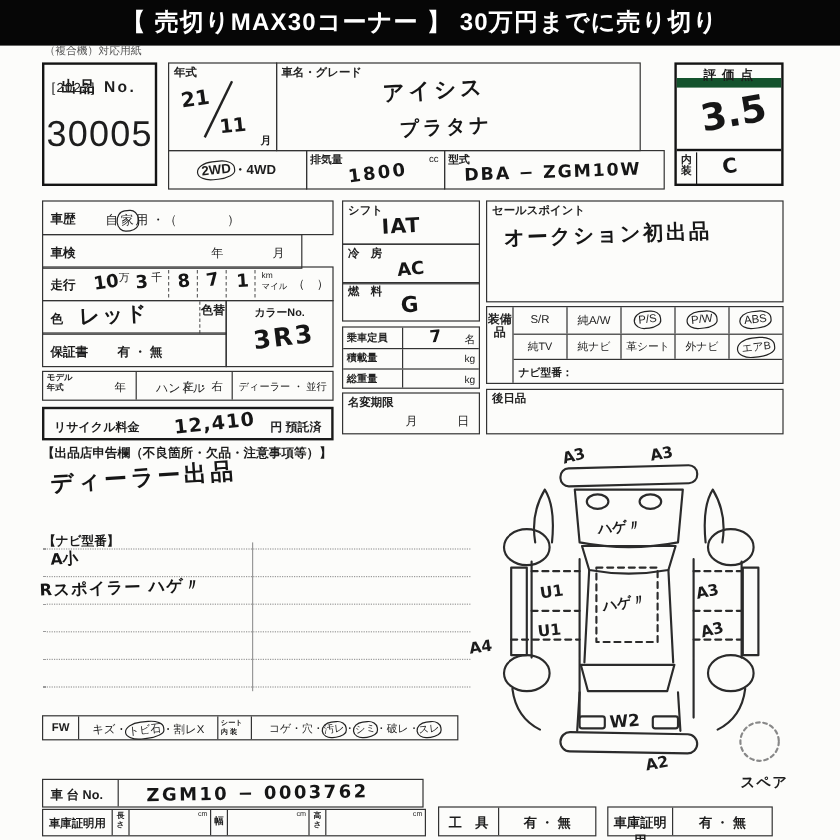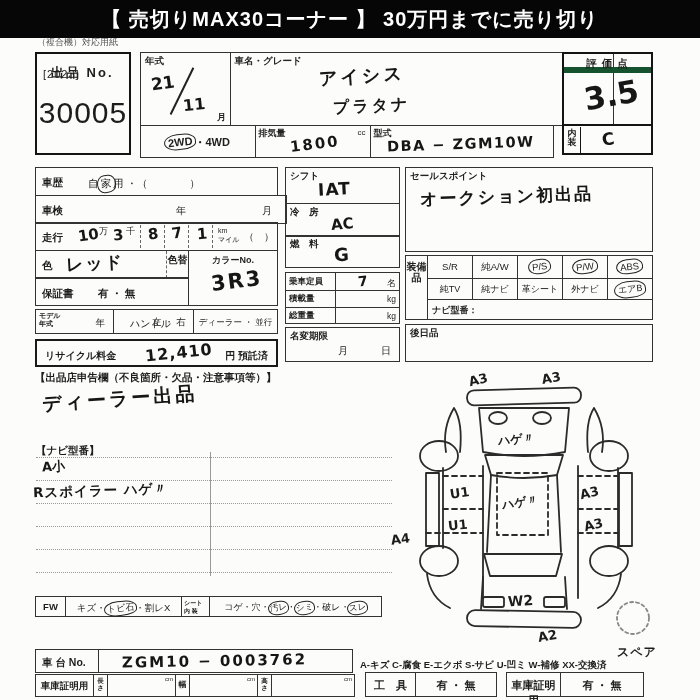--- a/index.html
+++ b/index.html
@@ -38,21 +38,21 @@
   </div>
 
   <div class="bx" style="left:140px;top:52px;width:91px;height:74px;">
     <div class="abs lbl" style="left:4px;top:3px;">年式</div>
     <span class="hw abs" style="left:10px;top:22px;font-size:17px;transform:rotate(-8deg);">21</span>
     <div class="abs" style="left:40px;top:12px;width:1.6px;height:52px;background:#222;transform:rotate(26deg);"></div>
     <span class="hw abs" style="left:42px;top:44px;font-size:16px;transform:rotate(-6deg);">11</span>
     <div class="abs lbl" style="right:4px;bottom:3px;font-size:9px;">月</div>
   </div>
 
-  <div class="bx" style="left:229.5px;top:52px;width:384px;height:74px;">
+  <div class="bx" style="left:229.5px;top:52px;width:304px;height:74px;">
     <div class="abs lbl" style="left:4px;top:3px;">車名・グレード</div>
     <span class="hw abs" style="left:88px;top:14px;font-size:18px;letter-spacing:3px;transform:rotate(-4deg);">アイシス</span>
     <span class="hw abs" style="left:102px;top:45px;font-size:16px;letter-spacing:3px;transform:rotate(-3deg);">プラタナ</span>
   </div>
 
   <div class="bx" style="left:140px;top:124.5px;width:116px;height:33px;font-size:11px;font-weight:700;
               text-align:center;padding-top:8px;">
     <span class="circ" style="font-size:11px;">2WD</span><span>・4WD</span>
   </div>
 
@@ -61,37 +61,37 @@
     <div class="abs" style="right:4px;top:2px;font-size:8px;">cc</div>
     <span class="hw abs" style="left:34px;top:11px;font-size:15px;letter-spacing:2px;transform:rotate(-7deg);">1800</span>
   </div>
 
   <div class="bx" style="left:369.5px;top:124.5px;width:184px;height:33px;">
     <div class="abs lbl" style="left:3px;top:3px;font-size:9px;">型式</div>
     <span class="hw abs" style="left:16px;top:11px;font-size:14.5px;letter-spacing:1.5px;font-weight:700;transform:rotate(-2deg);">DBA − ZGM10W</span>
   </div>
 
   <div class="bx thick" style="left:562px;top:52px;width:91px;height:103px;">
-    <div class="abs pr" style="left:0;top:0;width:100%;height:19px;border-bottom:6px solid #14532d;
+    <div class="abs pr" style="left:0;top:0;width:100%;height:19px;border-bottom:8px solid #14532d;
                 font-size:10.5px;text-align:center;line-height:19px;letter-spacing:1px;box-sizing:border-box;">評 価 点</div>
     <span class="hw abs" style="left:20px;top:26px;font-size:31px;transform:rotate(-10deg);">3.5</span>
     <div class="abs" style="left:0;bottom:0;width:100%;height:29px;border-top:2px solid #141414;box-sizing:border-box;padding-left:40px;">
       <div class="abs lbl vtxt" style="left:0;top:1px;width:17px;height:100%;border-right:1.5px solid #141414;font-size:9px;padding-top:2px;">内装</div>
       <span class="hw abs" style="left:38px;top:5px;font-size:17px;transform:rotate(-8deg);">C</span>
     </div>
   </div>
 
   <div class="bx" style="left:35px;top:167px;width:243px;height:29px;">
     <span class="abs pr" style="left:6px;top:8px;font-size:10.5px;">車歴</span>
     <span class="abs" style="left:52px;top:7px;font-size:10.5px;">
       <span>自</span><span class="circ">家</span><span>用 ・（　　　　）</span>
     </span>
   </div>
 
-  <div class="bx" style="left:35px;top:194.5px;width:252px;height:29px;">
+  <div class="bx" style="left:35px;top:194.5px;width:217px;height:29px;">
     <span class="abs pr" style="left:6px;top:8px;font-size:10.5px;">車検</span>
     <span class="abs" style="left:140px;top:8px;font-size:10px;">年</span>
     <span class="abs" style="right:14px;top:8px;font-size:10px;">月</span>
   </div>
 
   <div class="bx" style="left:35px;top:222px;width:243px;height:29px;">
     <span class="abs pr" style="left:6px;top:8px;font-size:10.5px;">走行</span>
     <span class="hw abs" style="left:42px;top:5px;font-size:15px;transform:rotate(-8deg);">10</span>
     <span class="abs" style="left:63px;top:2px;font-size:9px;">万</span>
     <span class="hw abs" style="left:77px;top:5px;font-size:15px;transform:rotate(-5deg);">3</span>
@@ -269,21 +269,20 @@
       <text x="112" y="140" font-size="12" transform="rotate(-10 120 136)">ハゲ〃</text>
       <text x="190" y="130" transform="rotate(-12 196 126)">A3</text>
       <text x="194" y="162" transform="rotate(-14 200 158)">A3</text>
       <text x="1" y="176" transform="rotate(-8 7 172)">A4</text>
       <text x="118" y="238" font-size="14" transform="rotate(-4 126 234)">W2</text>
       <text x="148" y="273" transform="rotate(-10 154 269)">A2</text>
     </g>
   </svg>
 
   <div class="abs pr" style="left:617px;top:644px;font-size:12px;letter-spacing:1px;">スペア</div>
-  <div class="abs pr" style="left:360px;top:659px;font-size:9.5px;">A-キズ C-腐食 E-エクボ S-サビ U-凹ミ W-補修 XX-交換済</div>
 
   <div class="bx" style="left:35px;top:596px;width:347px;height:21px;display:flex;font-size:9.5px;">
     <div class="cellR pr" style="width:30px;text-align:center;padding-top:4px;">FW</div>
     <div class="cellR" style="width:116px;text-align:center;padding-top:4px;">
       <span>キズ・</span><span class="circ" style="font-size:9px;padding:0 2px;">トビ石</span><span>・割レX</span>
     </div>
     <div class="cellR" style="width:28px;font-size:6px;line-height:1.25;padding:3px 0 0 2px;font-weight:700;">
       <span>シート</span><br><span>内 装</span>
     </div>
     <div style="flex:1;text-align:center;padding-top:4px;font-size:9px;">

